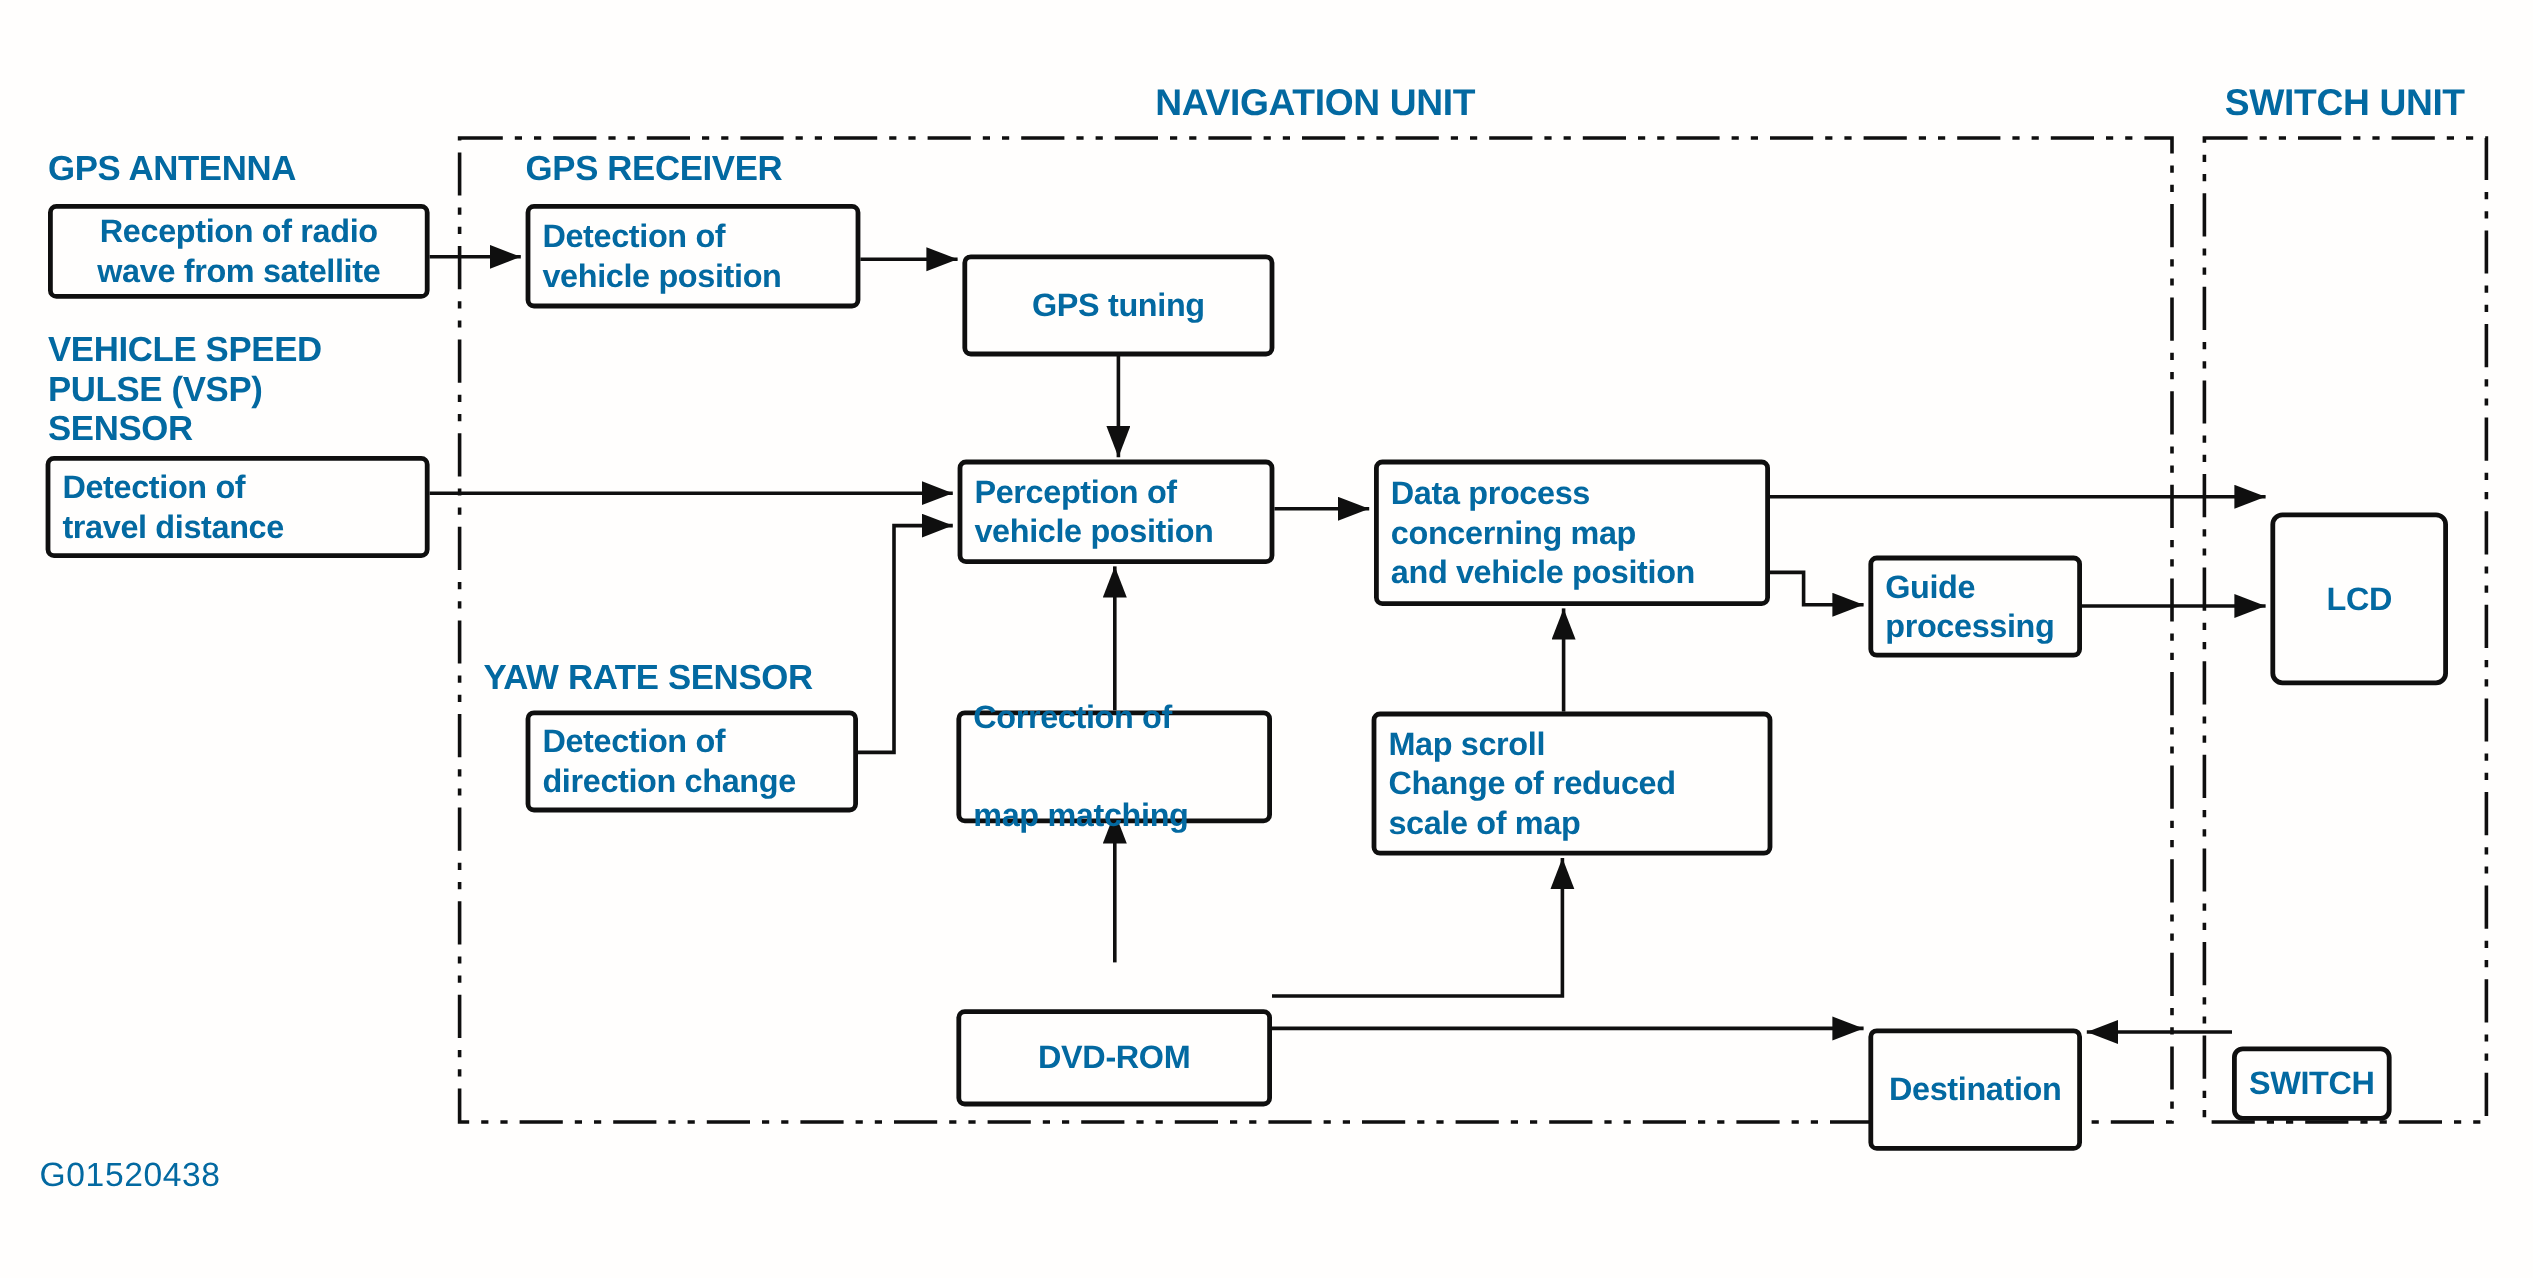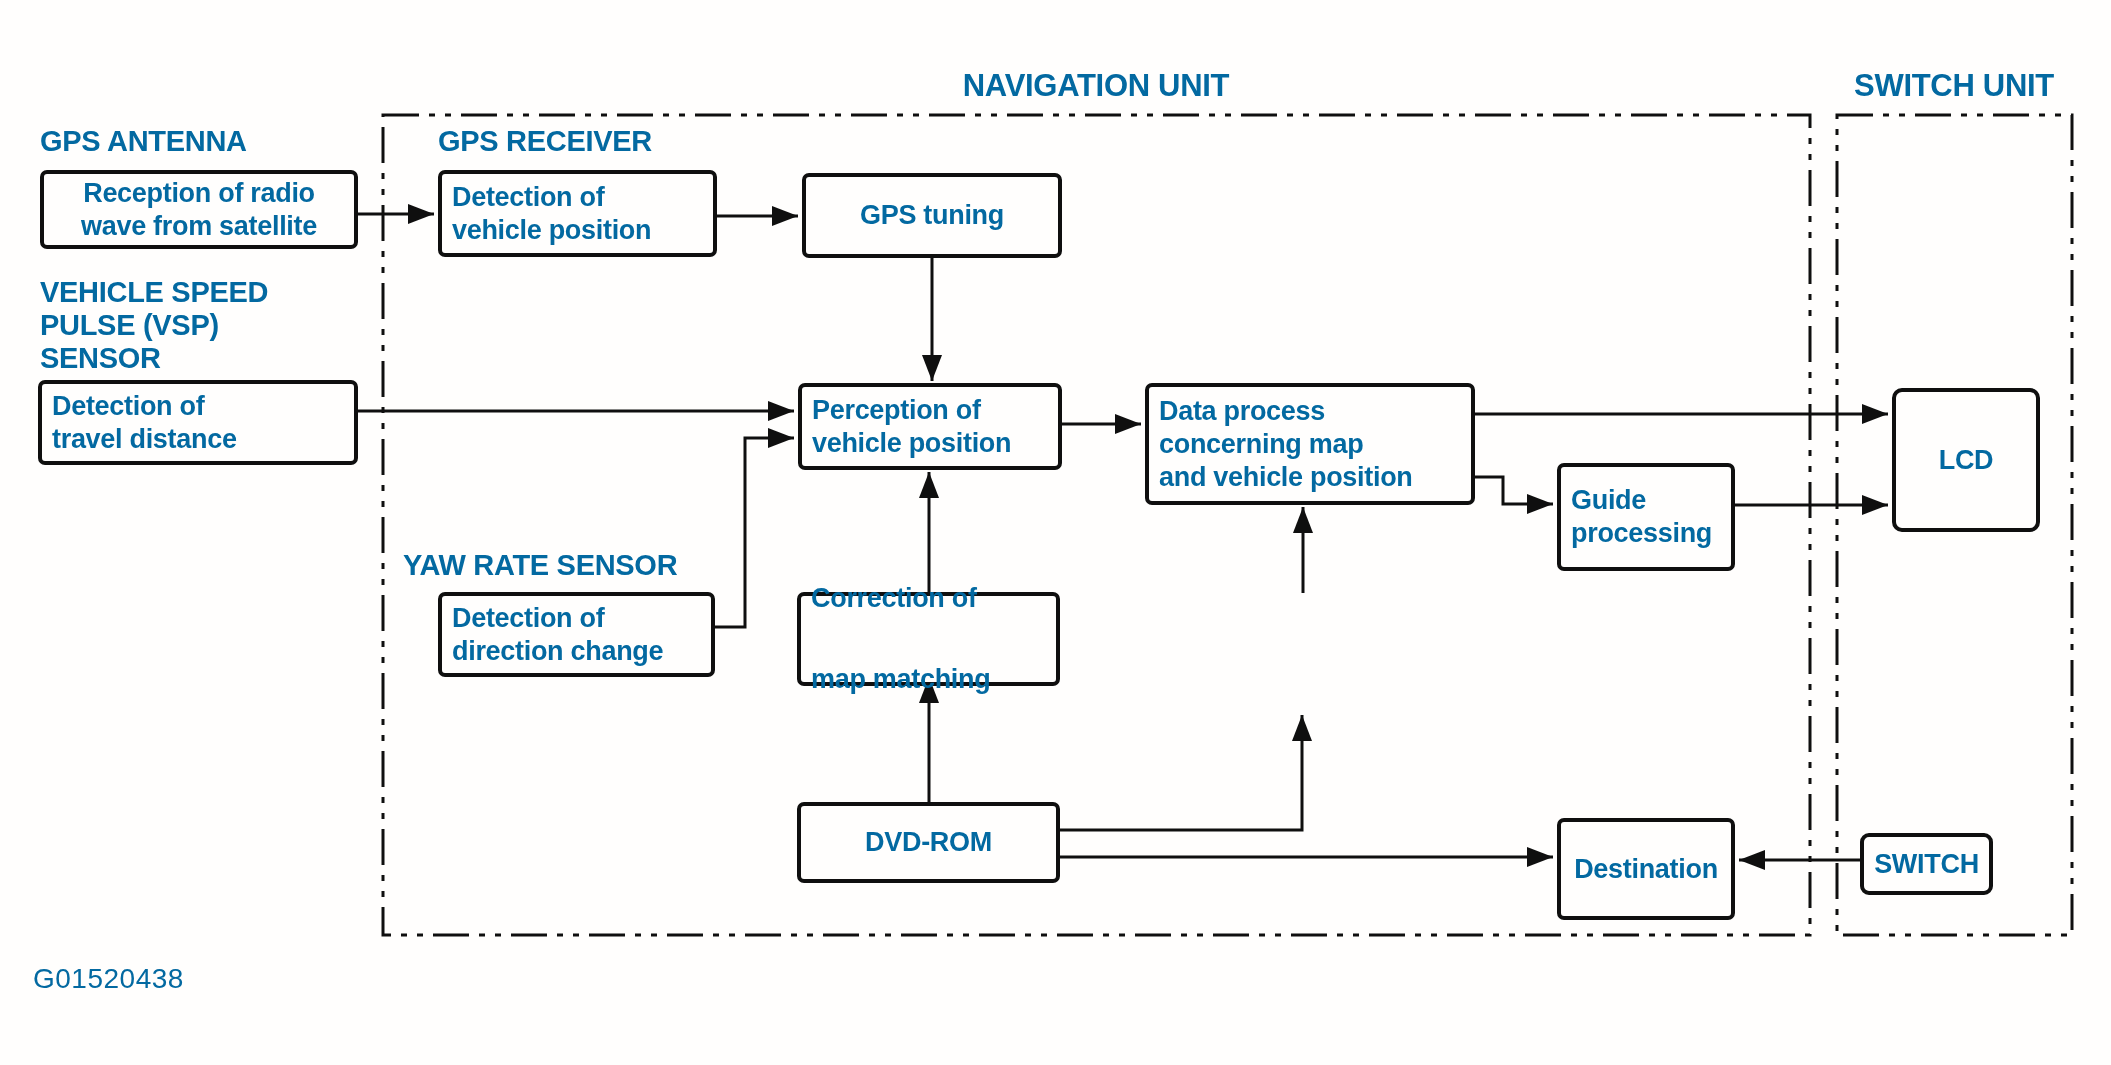--- a/index.html
+++ b/index.html
@@ -6,40 +6,40 @@
   #stage{
     position:relative;width:2111px;height:1065px;background:#fffefd;
     font-family:Liberation Sans, sans-serif;color:#0369a1;overflow:hidden;
   }
   svg.wires{position:absolute;left:0;top:0;width:2111px;height:1065px;}
   .box{
     position:absolute;box-sizing:border-box;border:4px solid #0f0f0f;border-radius:7px;
     background:#fffefd;display:flex;flex-direction:column;justify-content:center;
     padding:4px 10px;font-weight:700;font-size:27px;line-height:33px;letter-spacing:-0.3px;
   }
-  .box.center{align-items:center;text-align:right;}
+  .box.center{align-items:center;text-align:right;margin-top:39px;}
   .box span{white-space:nowrap;}
   .ext-label{
     position:absolute;font-weight:700;font-size:29px;line-height:33px;letter-spacing:-0.3px;
     white-space:nowrap;
   }
   .section-title{
     position:absolute;font-weight:700;font-size:31px;letter-spacing:-0.3px;
     text-align:center;white-space:nowrap;transform:translateX(-50%);
   }
   .figure-id{position:absolute;left:33px;top:963px;font-size:28px;font-weight:400;letter-spacing:0.5px;}
 
   
   #box-reception{left:40px;top:170px;width:318px;height:79px;align-items:center;}
   #box-det-vehicle-pos{left:438px;top:170px;width:279px;height:87px;}
   #box-gps-tuning{left:802px;top:173px;width:260px;height:85px;}
   #box-det-travel{left:38px;top:380px;width:320px;height:85px;}
   #box-perception{left:798px;top:383px;width:264px;height:87px;}
   #box-data-process{left:1145px;top:383px;width:330px;height:122px;}
-  #box-guide{left:1557px;top:463px;width:178px;height:108px;}
+  #box-guide{left:1557px;top:463px;width:178px;height:85px;}
   #box-lcd{left:1892px;top:388px;width:148px;height:144px;border-radius:10px;}
   #box-det-direction{left:438px;top:592px;width:277px;height:85px;}
   #box-correction{left:797px;top:592px;width:263px;height:94px;gap:48px;}
   #box-map-scroll{left:1143px;top:593px;width:334px;height:120px;}
   #box-dvd{left:797px;top:802px;width:263px;height:81px;}
   #box-destination{left:1557px;top:818px;width:178px;height:102px;}
   #box-switch{left:1860px;top:833px;width:133px;height:62px;border-radius:9px;}
 
   #lbl-gps-antenna{left:40px;top:125px;}
   #lbl-gps-receiver{left:438px;top:125px;}
@@ -151,20 +151,25 @@
   <div class="box" id="box-det-direction">
     <span>Detection of</span>
     <span>direction change</span>
   </div>
 
   <div class="box" id="box-correction">
     <span>Correction of</span>
     <span>map matching</span>
   </div>
 
+  <div class="box" id="box-map-scroll">
+    <span>Map scroll</span>
+    <span>Change of reduced</span>
+    <span>scale of map</span>
+  </div>
 
   <div class="box center" id="box-dvd">
     <span>DVD-ROM</span>
   </div>
 
   <div class="box center" id="box-destination">
     <span>Destination</span>
   </div>
 
   <div class="box center" id="box-switch">

